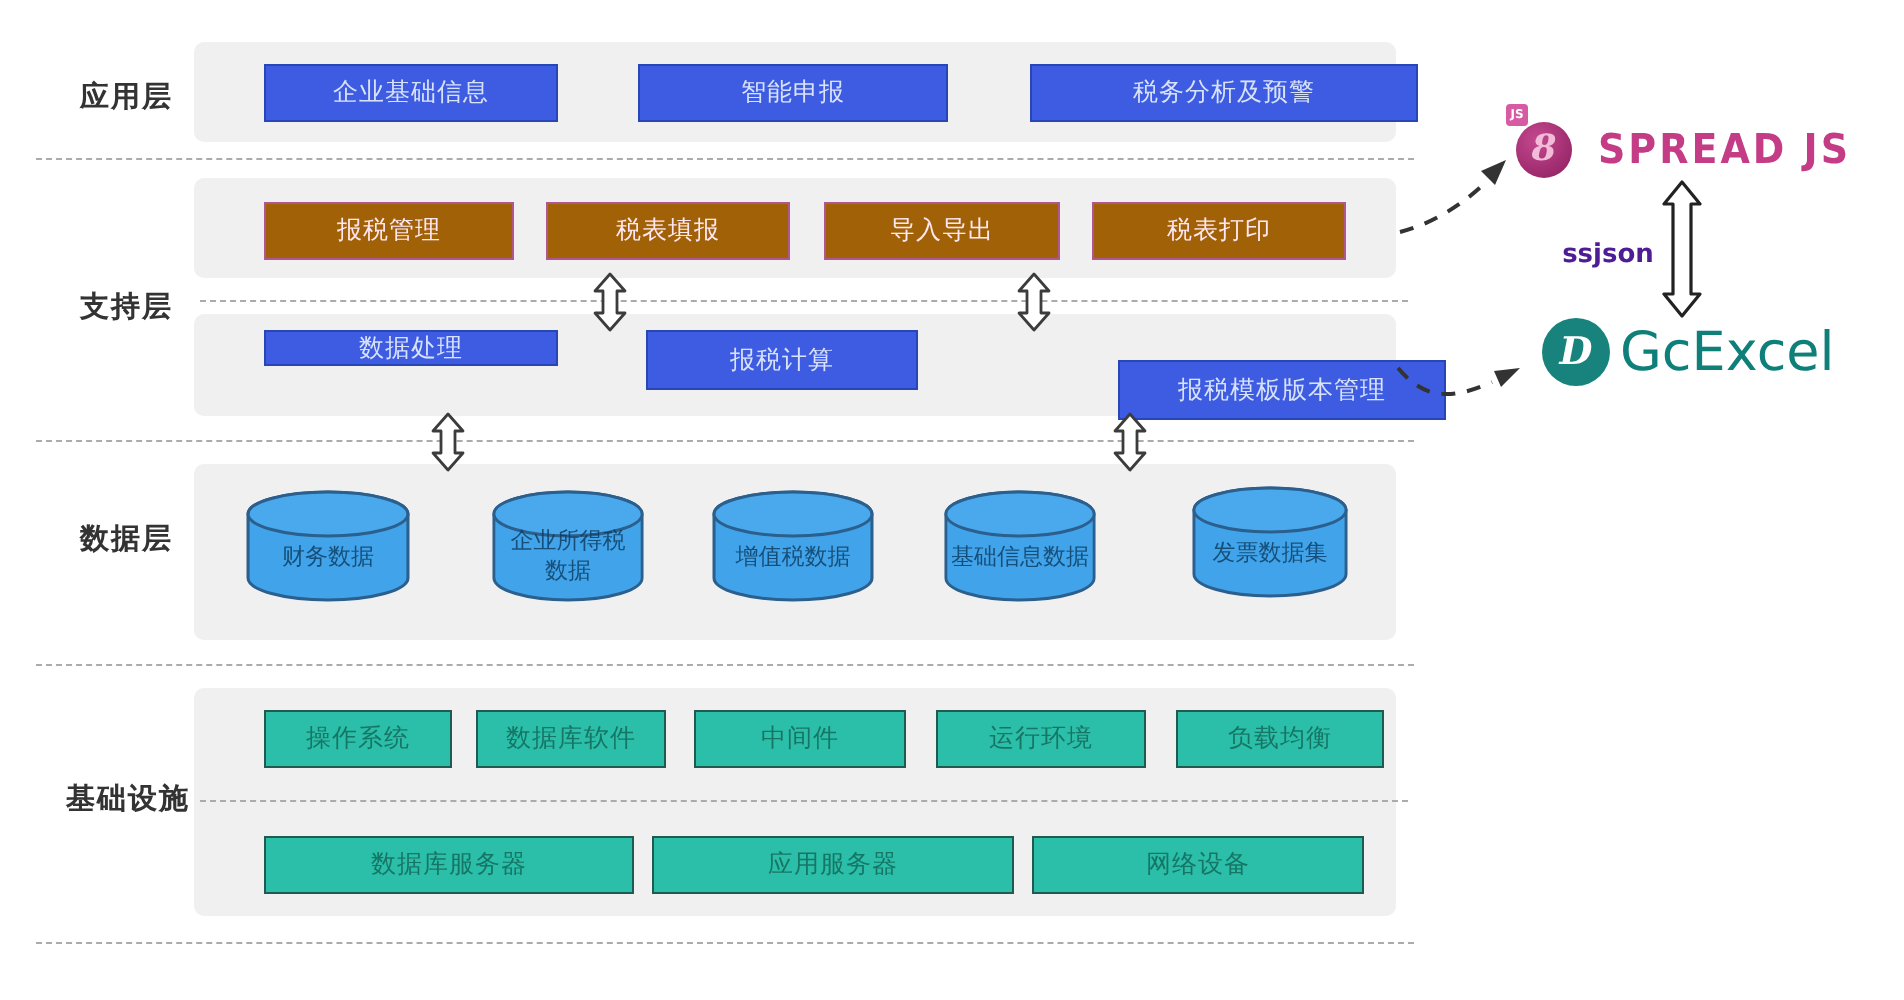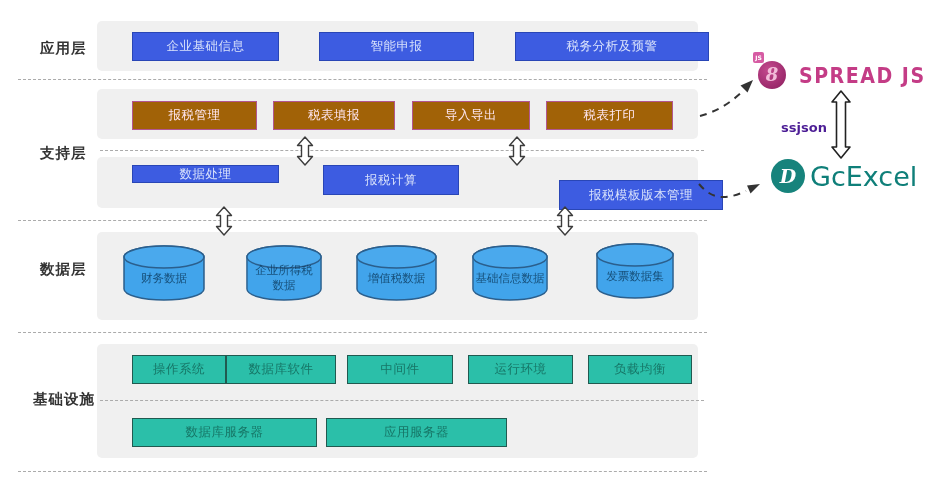--- a/index.html
+++ b/index.html
@@ -108,27 +108,28 @@
   </div>
   <div class="cyl" style="left:596px;top:243px;width:78px;">
     <svg viewBox="0 0 80 56" preserveAspectRatio="none">
         <path d="M1,12 A39,11 0 0 1 79,12 L79,44 A39,11 0 0 1 1,44 Z" fill="#41a4eb" stroke="#2b5f8d" stroke-width="1.5"></path>
         <ellipse cx="40" cy="12" rx="39" ry="11" fill="#4aa9ed" stroke="#2b5f8d" stroke-width="1.5"></ellipse>
       </svg>
     <div class="cyl-label">发票数据集</div>
   </div>
 
   <div class="box green" style="left:132px;top:355px;width:94px;">操作系统</div>
-  <div class="box green" style="left:226px;top:355px;width:110px;">数据库软件</div>
+  <div class="box green" style="left:238px;top:355px;width:95px;">数据库软件</div>
   <div class="box green" style="left:347px;top:355px;width:106px;">中间件</div>
   <div class="box green" style="left:468px;top:355px;width:105px;">运行环境</div>
   <div class="box green" style="left:588px;top:355px;width:104px;">负载均衡</div>
 
   <div class="box green" style="left:132px;top:418px;width:185px;">数据库服务器</div>
   <div class="box green" style="left:326px;top:418px;width:181px;">应用服务器</div>
+  <div class="box green" style="left:516px;top:418px;width:166px;">网络设备</div>
 
   <svg class="darrow" style="left:296px;top:136px;" viewBox="0 0 18 30">
       <path d="M9,1 L16.5,9.5 H12.5 V20.5 H16.5 L9,29 L1.5,20.5 H5.5 V9.5 H1.5 Z" fill="#fff" stroke="#3c3c3c" stroke-width="1.4" stroke-linejoin="round"></path>
     </svg>
   <svg class="darrow" style="left:508px;top:136px;" viewBox="0 0 18 30">
       <path d="M9,1 L16.5,9.5 H12.5 V20.5 H16.5 L9,29 L1.5,20.5 H5.5 V9.5 H1.5 Z" fill="#fff" stroke="#3c3c3c" stroke-width="1.4" stroke-linejoin="round"></path>
     </svg>
   <svg class="darrow" style="left:215px;top:206px;" viewBox="0 0 18 30">
       <path d="M9,1 L16.5,9.5 H12.5 V20.5 H16.5 L9,29 L1.5,20.5 H5.5 V9.5 H1.5 Z" fill="#fff" stroke="#3c3c3c" stroke-width="1.4" stroke-linejoin="round"></path>
     </svg>

